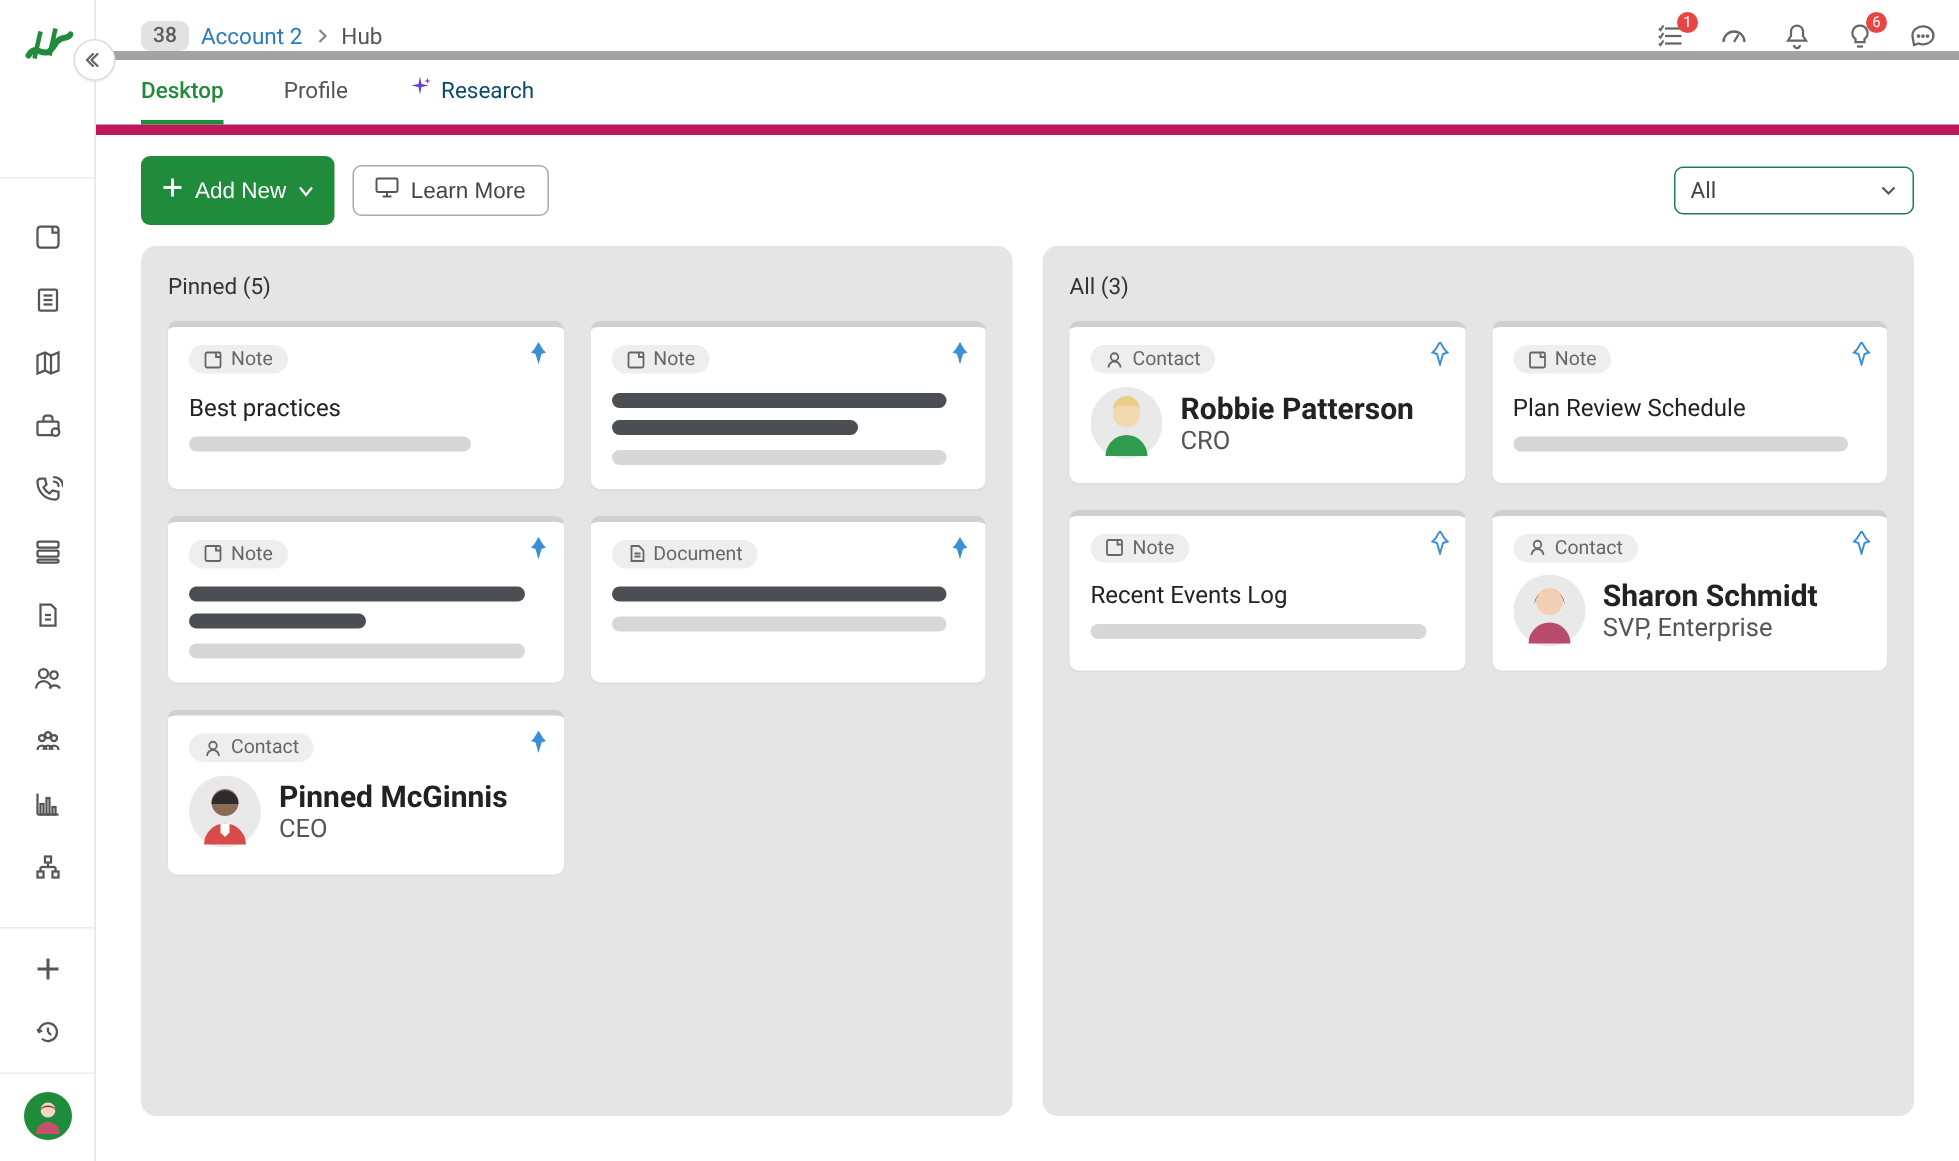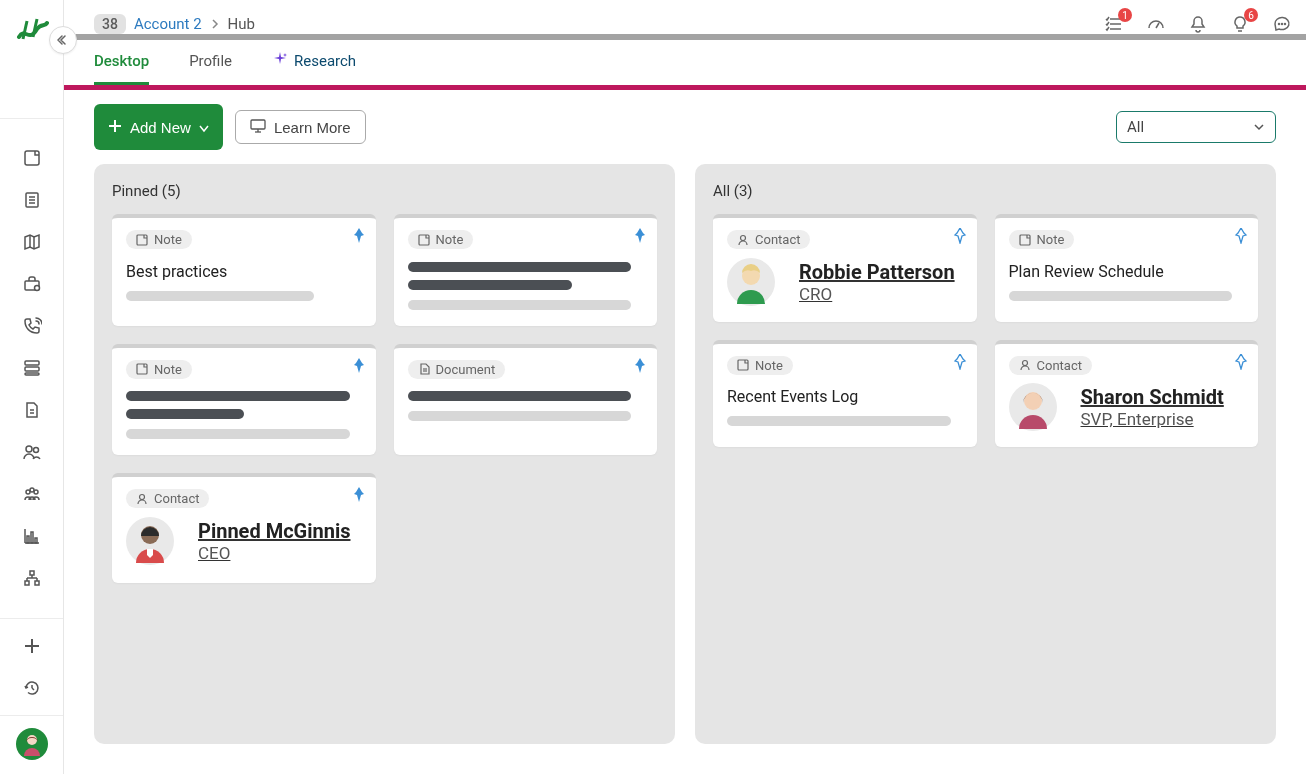--- a/index.html
+++ b/index.html
@@ -144,21 +144,21 @@
     justify-content:center;
     padding: 0 3px;
   }
   
   .tabs-row {
     display: flex;
     align-items: center;
     gap: 40px;
     padding: 0 30px;
     height: 50px;
-    border-bottom: 5px solid #be185d;
+    border-bottom: 7px solid #be185d;
   }
   .tab {
     font-size: 15px;
     color: #555;
     cursor: pointer;
     height:100%;
     display:flex;
     align-items:center;
     border-bottom: 3px solid transparent;
   }
@@ -278,24 +278,23 @@
     margin-top: 12px;
   }
   .placeholder-light {
     height: 10px;
     background: #d7d7d7;
     border-radius: 5px;
     margin-top: 10px;
   }
   .contact-row {
     display: flex;
-    gap: 24px;
+    gap: 12px;
     align-items: center;
     margin-top: 8px;
-    text-decoration: underline;
   }
   .avatar-lg {
     width: 48px;
     height: 48px;
     border-radius: 50%;
     flex-shrink: 0;
   }
   .contact-name { font-size: 20px; font-weight: 700; color: #222; line-height: 1.2; }
   .contact-role { font-size: 17px; color: #555; }
 </style>

